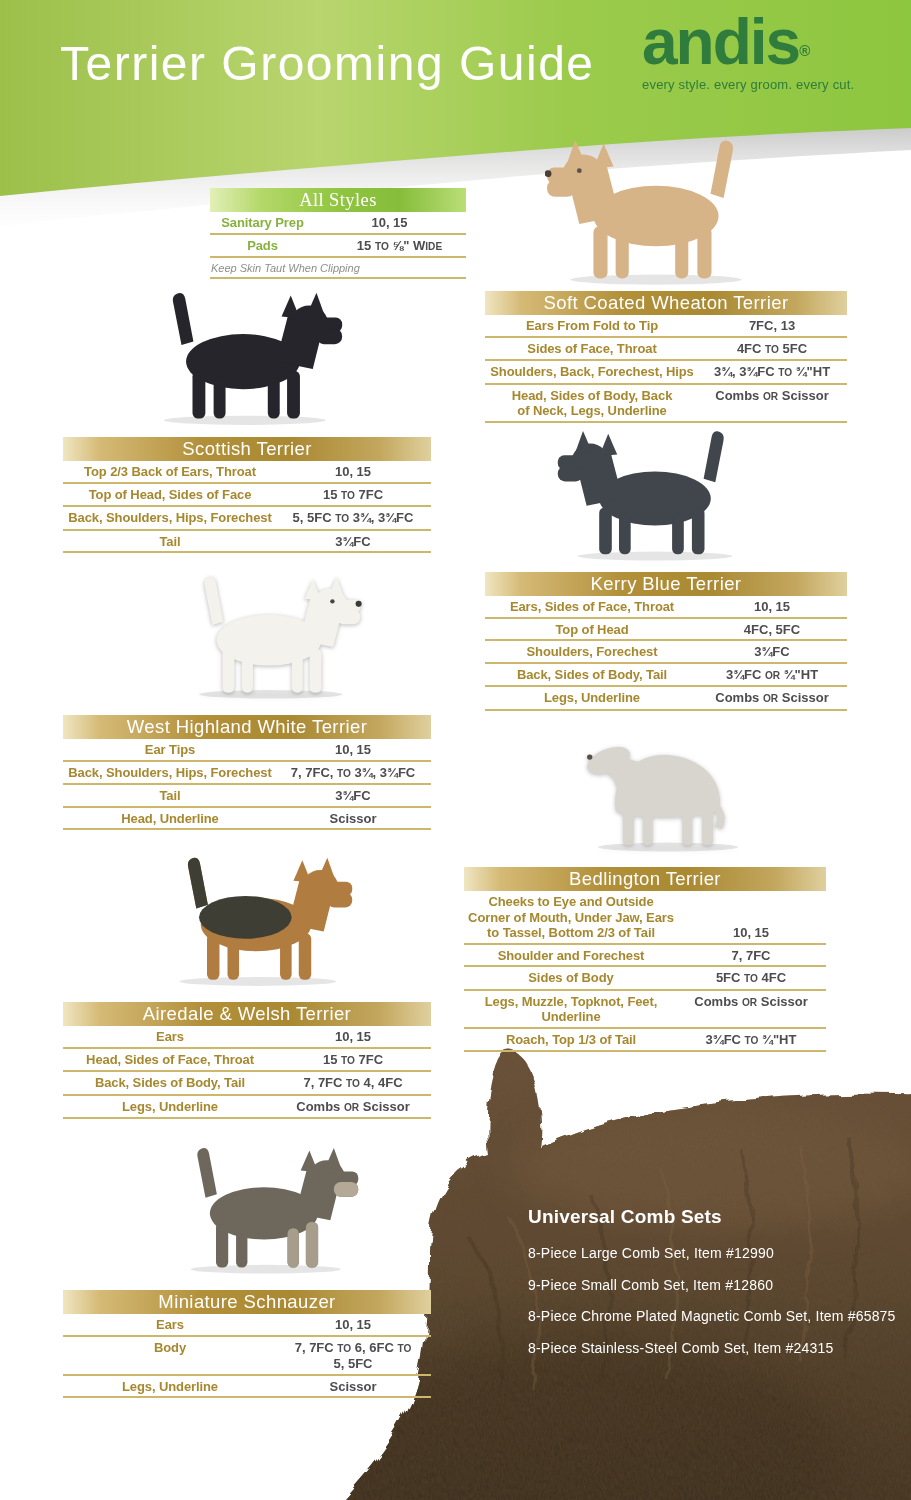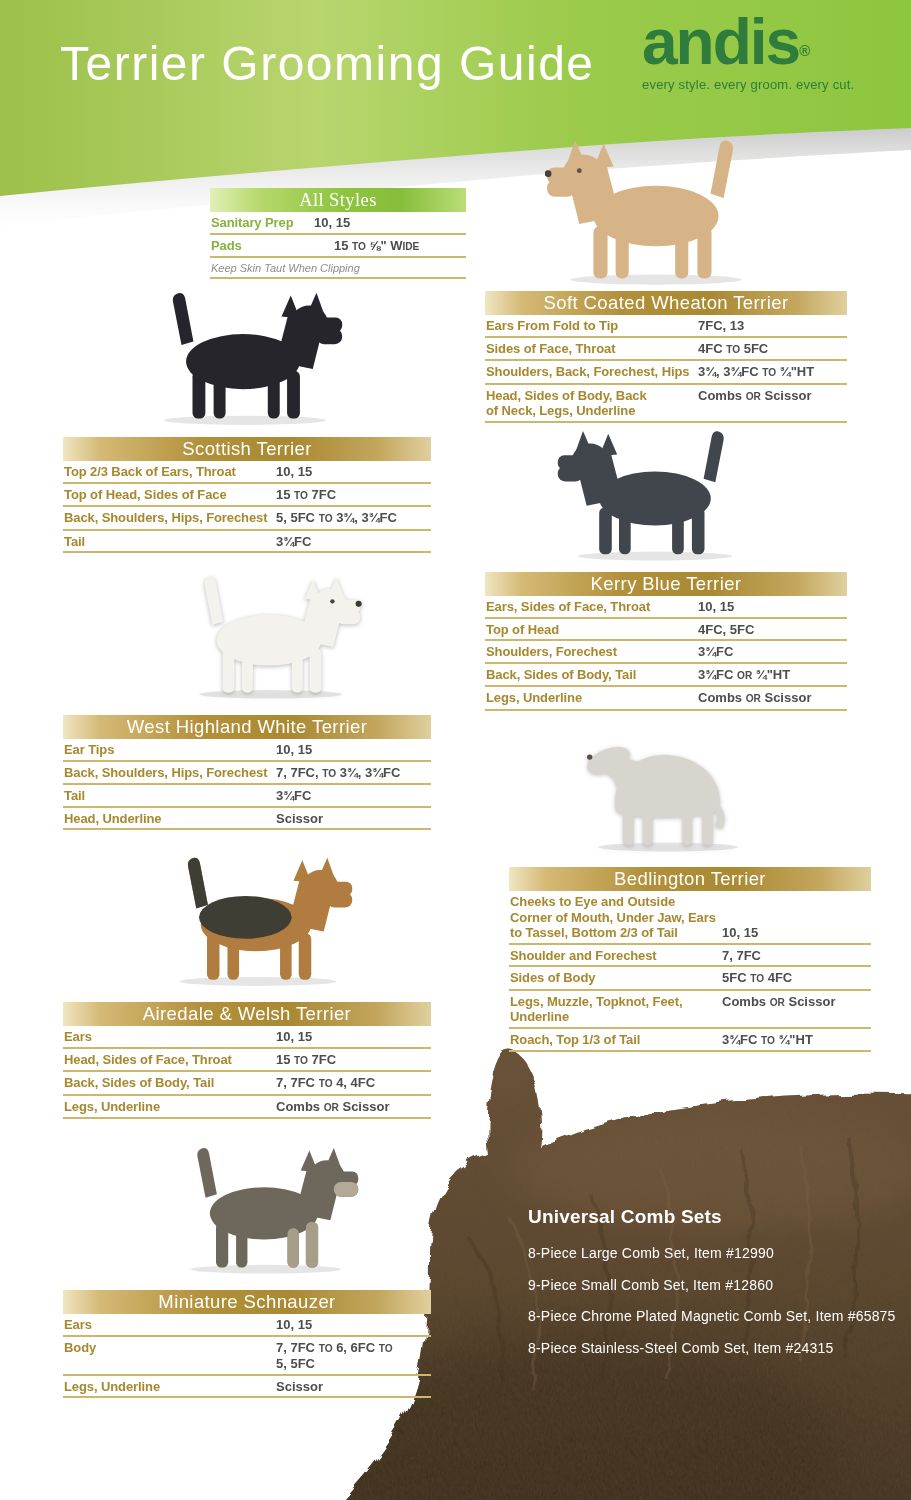--- a/index.html
+++ b/index.html
@@ -11,21 +11,21 @@
   .brand{position:absolute;left:642px;top:10px;z-index:2;color:#2f7c3c;line-height:1;}
   .brand-word{font-size:64px;font-weight:bold;letter-spacing:-2px;}
   .brand-reg{font-size:15px;font-weight:bold;vertical-align:8px;}
   .brand-tag{font-size:13px;letter-spacing:.2px;margin-top:4px;color:#2f7c3c;}
 
   .tbl{position:absolute;z-index:2;}
   .tbl-head{height:24px;line-height:24px;text-align:center;color:#fff;font-size:18.5px;
         letter-spacing:.4px;font-weight:400;}
   .gold .tbl-head{background:linear-gradient(90deg,#f0e6c2 0%,#d5ba76 10%,#b2903a 38%,#aa8933 62%,#c3a75e 86%,#e0d09e 100%);}
   .green .tbl-head{background:linear-gradient(90deg,#e2efb8 0%,#b4d869 20%,#8ec43f 52%,#86bd3a 74%,#bade78 100%);font-family:Liberation Serif, serif;}
-  .row{display:flex;align-items:flex-start;border-bottom:2px solid #cdb76d;padding:3px 1px 2px 1px;}
+  .row{display:flex;align-items:flex-start;border-bottom:2px solid #cdb76d;padding:3px 1px 2px 1px;text-align:center;}
   .row.vbottom{align-items:flex-end;}
   .lbl{flex:0 0 212px;color:#a6882f;font-weight:bold;font-size:13px;line-height:15.5px;
         white-space:pre;letter-spacing:-.1px;}
   .val{flex:1;color:#4d4d50;font-weight:bold;font-size:13px;line-height:15.5px;white-space:pre;}
   .green .lbl{flex:0 0 103px;color:#86b23d;}
   .val.pushed{margin-left:20px;}
   .sc{text-transform:uppercase;font-size:.78em;}
   .note{font-style:italic;color:#8d8d88;font-size:11px;border-bottom:2px solid #cdb76d;
         padding:4px 1px 3px 1px;}
 
@@ -313,21 +313,21 @@
     <div class="row">
         <div class="lbl">Back, Sides of Body, Tail</div>
         <div class="val">3¾FC <span class="sc">or</span> ¾"HT</div>
       </div>
     <div class="row">
         <div class="lbl">Legs, Underline</div>
         <div class="val">Combs <span class="sc">or</span> Scissor</div>
       </div>
   </section>
 
-  <section class="tbl gold" style="left:509px;top:867px;width:362px">
+  <section class="tbl gold" style="left:464px;top:867px;width:362px">
     <div class="tbl-head">Bedlington Terrier</div>
     <div class="row vbottom">
         <div class="lbl">Cheeks to Eye and Outside
 Corner of Mouth, Under Jaw, Ears
 to Tassel, Bottom 2/3 of Tail</div>
         <div class="val">10, 15</div>
       </div>
     <div class="row">
         <div class="lbl">Shoulder and Forechest</div>
         <div class="val">7, 7FC</div>

